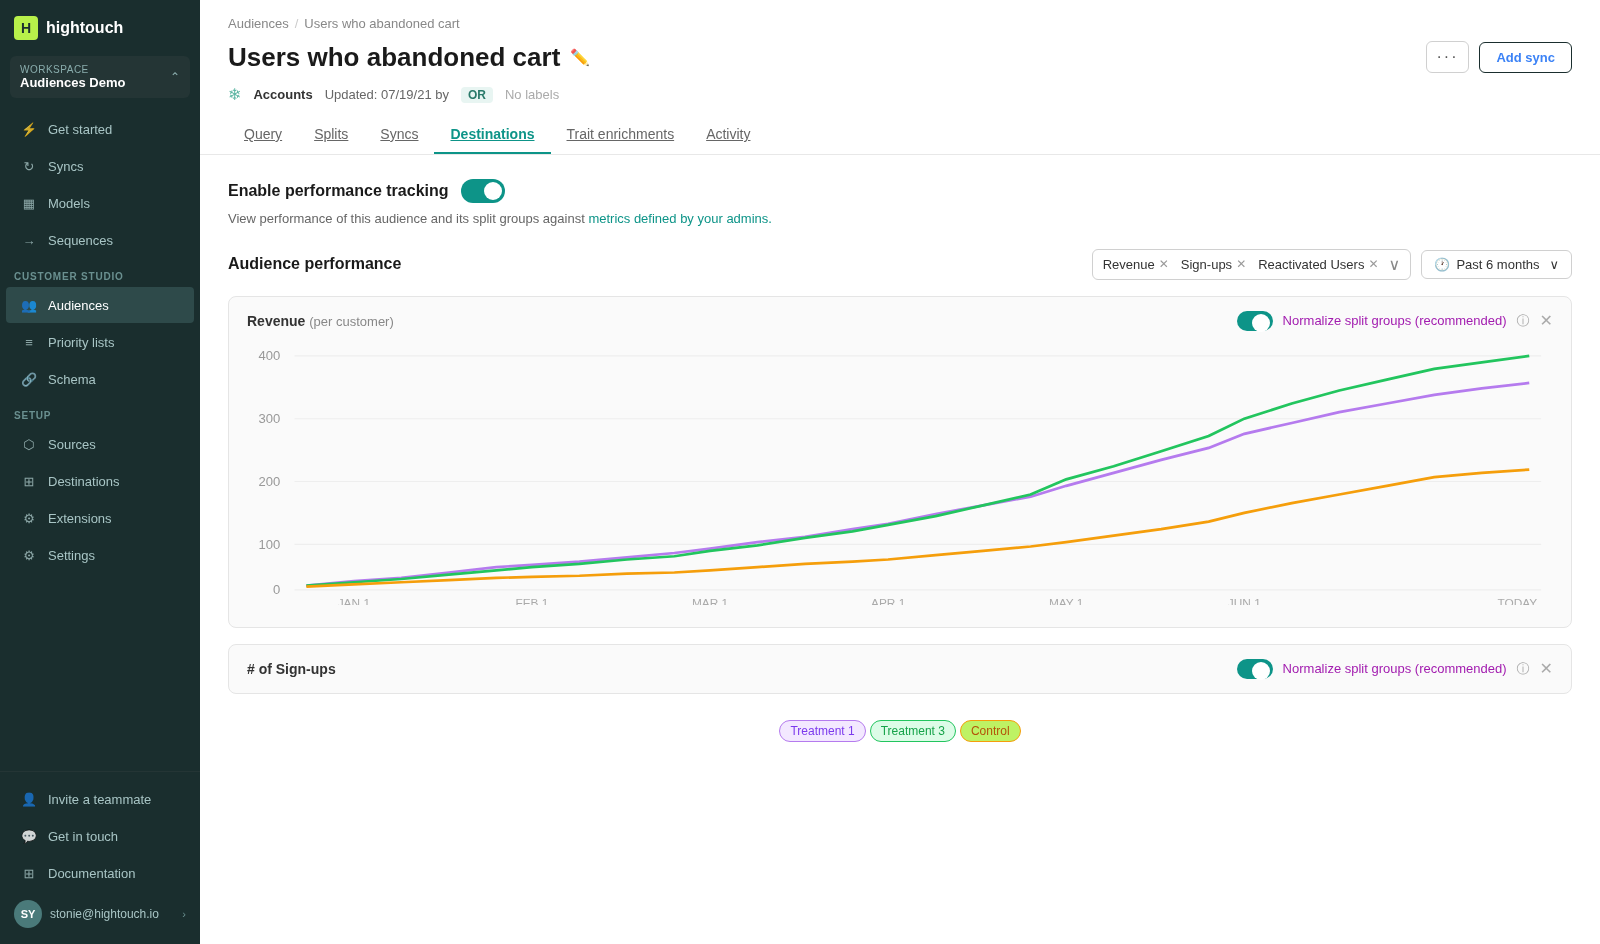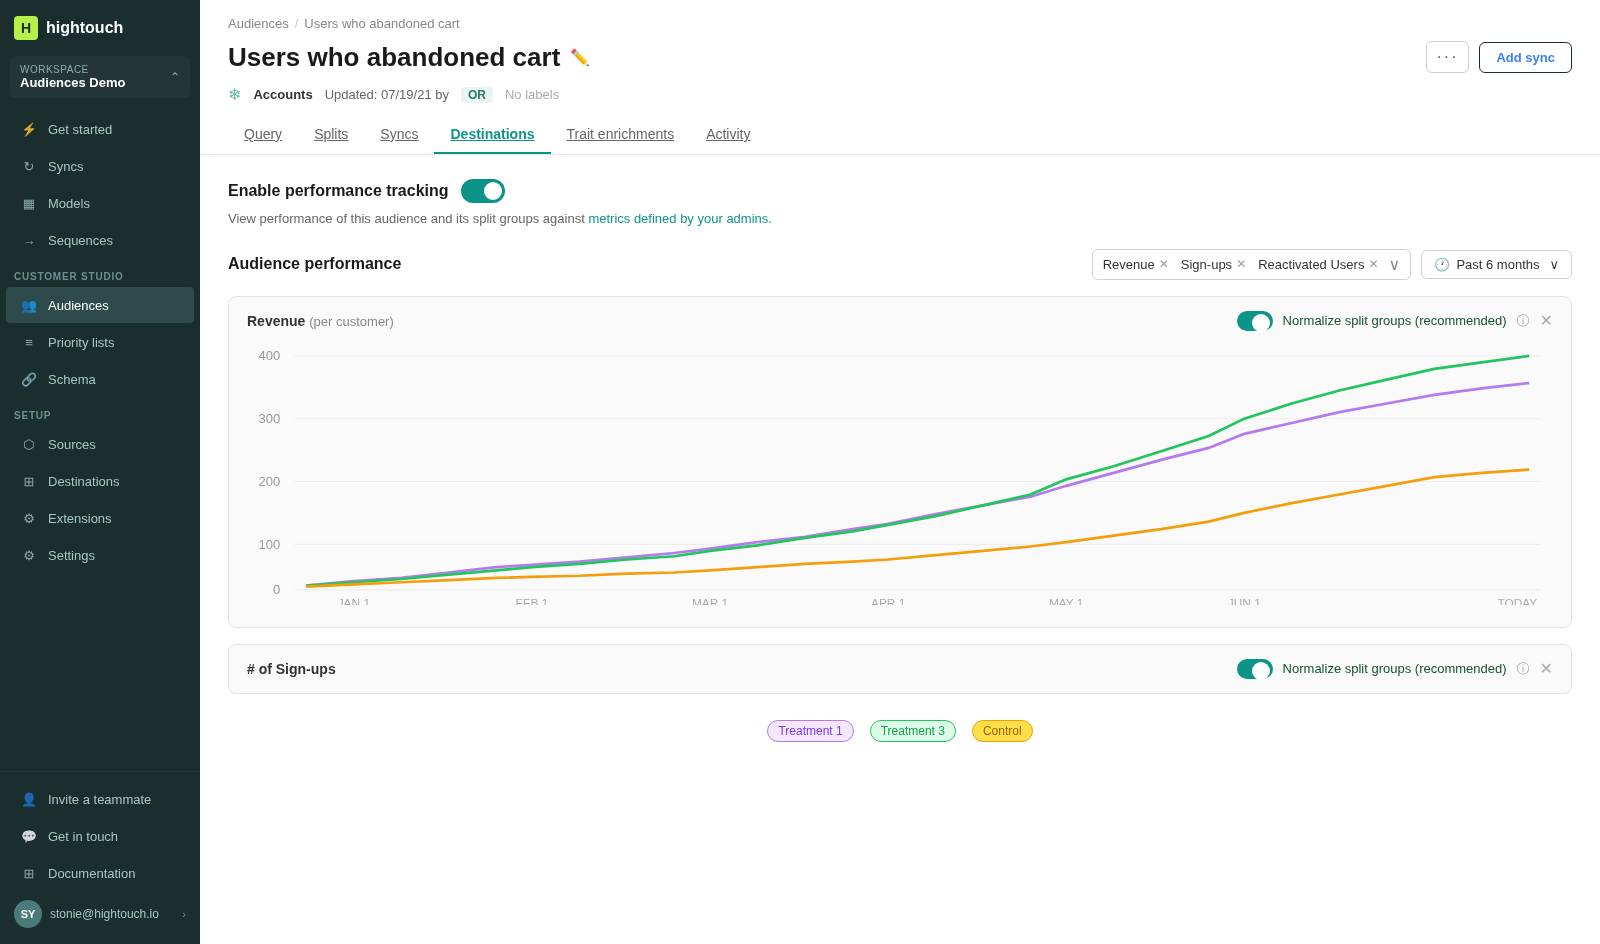--- a/index.html
+++ b/index.html
@@ -297,36 +297,36 @@
       padding: 14px 18px;
       gap: 40px;
     }
     .chart-title { font-size: 14px; font-weight: 600; color: #333; }
     .chart-title .sub { font-weight: 400; color: #888; font-size: 13px; }
     .chart-header-right {
       display: flex;
       align-items: center;
       gap: 10px;
     }
-    .normalize-label { font-size: 13px; color: #14532d; }
+    .normalize-label { font-size: 13px; color: #a21caf; }
     .info-icon { color: #aaa; font-size: 13px; cursor: pointer; }
     .chart-close { cursor: pointer; color: #aaa; font-size: 16px; }
 
     
     .chart-area {
       padding: 0 18px 18px;
       position: relative;
     }
     .chart-svg { width: 100%; height: 260px; }
 
     
     .chart-legend {
       display: flex;
       align-items: center;
-      gap: 16px;
+      gap: 4px;
       padding: 10px 28px 16px;
       justify-content: center;
     }
     .legend-item {
       display: flex;
       align-items: center;
       gap: 6px;
       font-size: 12px;
       color: #555;
     }
@@ -567,17 +567,17 @@
     </div>
 
     <div class="chart-legend">
       <div class="legend-item">
         <span class="legend-pill" style="background: #f3e8ff; color: #7c3aed; border: 1px solid #b57bee;">Treatment 1</span>
       </div>
       <div class="legend-item">
         <span class="legend-pill" style="background: #dcfce7; color: #16a34a; border: 1px solid #22c55e;">Treatment 3</span>
       </div>
       <div class="legend-item">
-        <span class="legend-pill" style="background: #fde047; color: #b45309; border: 1px solid #f59e0b;">Control</span>
+        <span class="legend-pill" style="background: #bef264; color: #b45309; border: 1px solid #f59e0b;">Control</span>
       </div>
     </div>
   </div>
 </div>
 
 </body></html>

